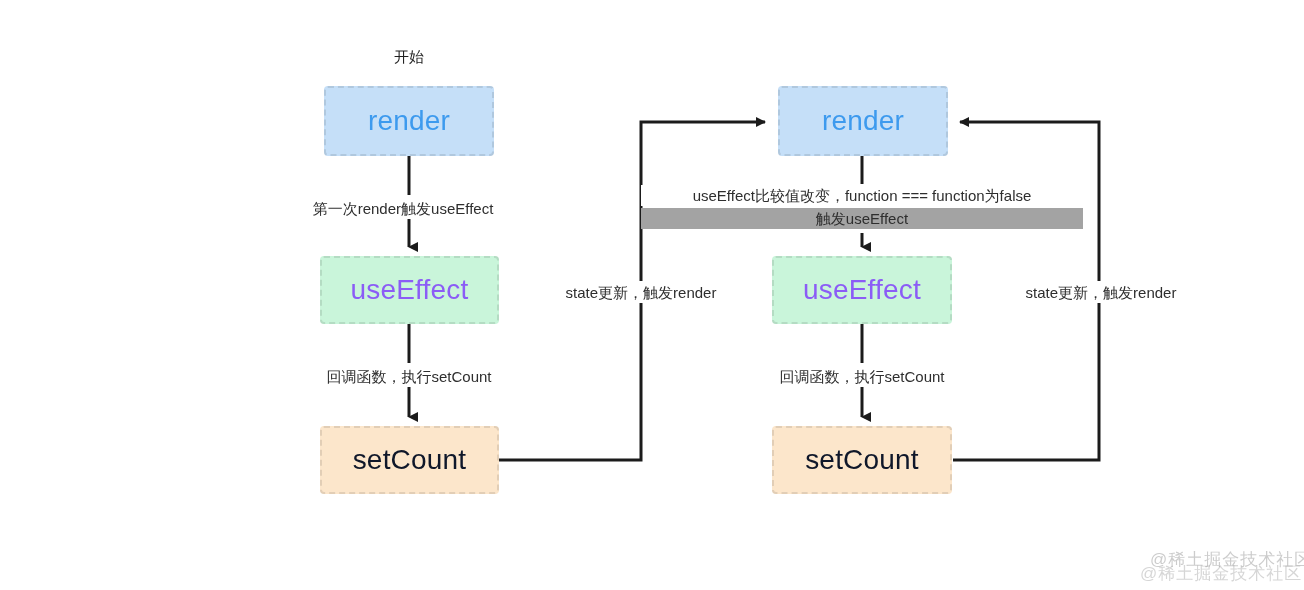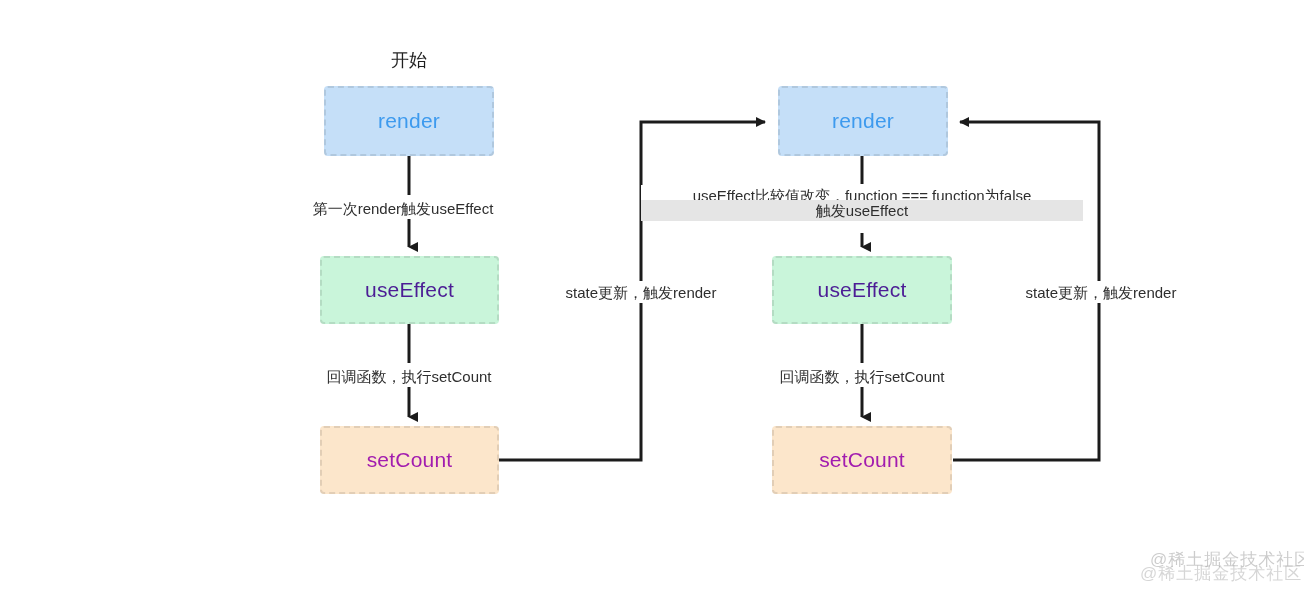--- a/index.html
+++ b/index.html
@@ -25,47 +25,47 @@
     height: 590px;
     pointer-events: none;
   }
   .node {
     position: absolute;
     box-sizing: border-box;
     border-radius: 4px;
     display: flex;
     align-items: center;
     justify-content: center;
-    font-size: 21px;
+    font-size: 28px;
     letter-spacing: .2px;
     border: 2px dashed rgba(0,0,0,0.10);
   }
   .node-render {
     background: #c5dff8;
     color: #3d9aee;
   }
   .node-effect {
     background: #c9f5da;
-    color: #4c1d95;
+    color: #8b5cf6;
   }
   .node-setcount {
     background: #fce6cb;
-    color: #a21caf;
+    color: #0f172a;
   }
   .edge-label {
     position: absolute;
     font-size: 15px;
     color: #2e2e2e;
     white-space: nowrap;
     line-height: 21px;
     text-align: center;
   }
   .title-label {
     position: absolute;
-    font-size: 18px;
+    font-size: 15px;
     color: #1f1f1f;
     white-space: nowrap;
     text-align: center;
   }
   .watermark {
     position: absolute;
     font-size: 17px;
     color: rgba(120,120,120,0.38);
     white-space: nowrap;
     letter-spacing: 1px;
@@ -138,21 +138,21 @@
   <div class="node node-setcount" style="left:772px; top:426px; width:180px; height:68px;">setCount</div>
 
   <div class="edge-label" style="left:283px; top:198px; width:240px;">第一次render触发useEffect</div>
 
   <div class="edge-label" style="left:289px; top:366px; width:240px;">回调函数，执行setCount</div>
 
   <div class="edge-label" style="left:530px; top:282px; width:222px; background:#ffffff;">state更新，触发render</div>
 
   <div class="edge-label" style="left:641px; top:185px; width:442px; background:#ffffff;">useEffect比较值改变，function === function为false</div>
 
-  <div class="edge-label" style="left:641px; top:200px; width:442px; background:#e5e5e5;">触发useEffect</div>
+  <div class="edge-label" style="left:641px; top:208px; width:442px; background:#a3a3a3;">触发useEffect</div>
 
   <div class="edge-label" style="left:742px; top:366px; width:240px;">回调函数，执行setCount</div>
 
   <div class="edge-label" style="left:990px; top:282px; width:222px; background:#ffffff;">state更新，触发render</div>
 
   <div class="watermark" style="left:1150px; top:548px;">@稀土掘金技术社区</div>
   <div class="watermark w2" style="left:1140px; top:562px;">@稀土掘金技术社区</div>
 
 </div>
 

